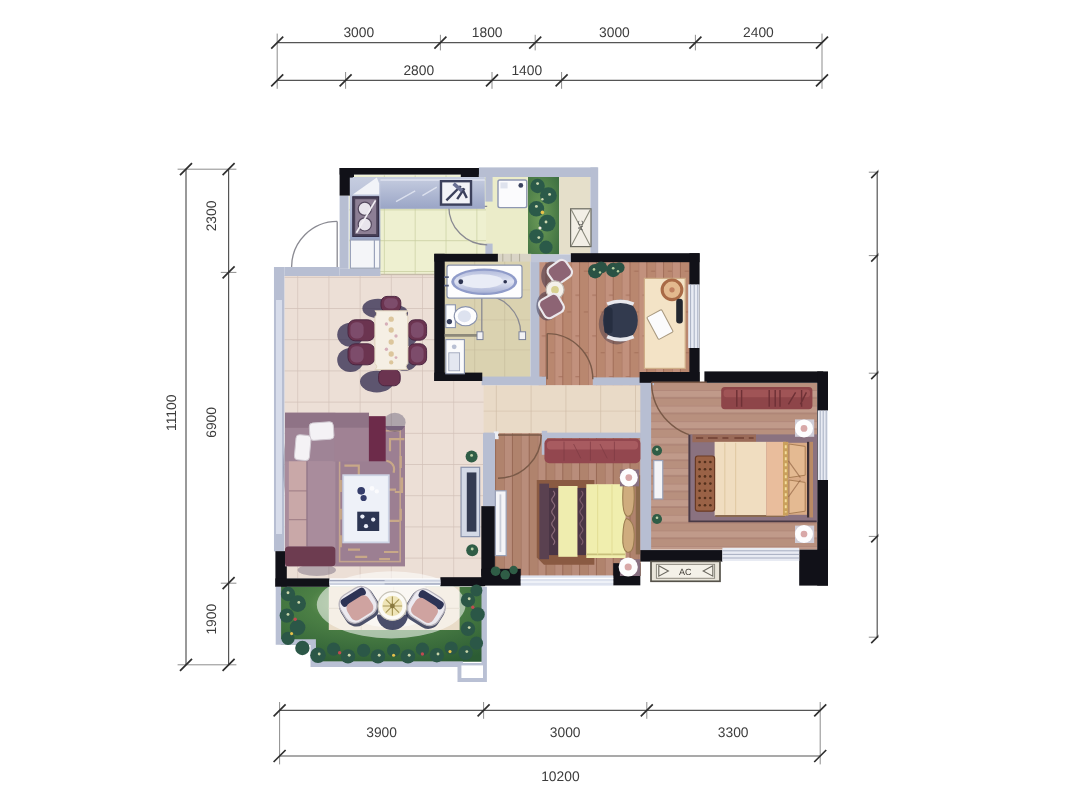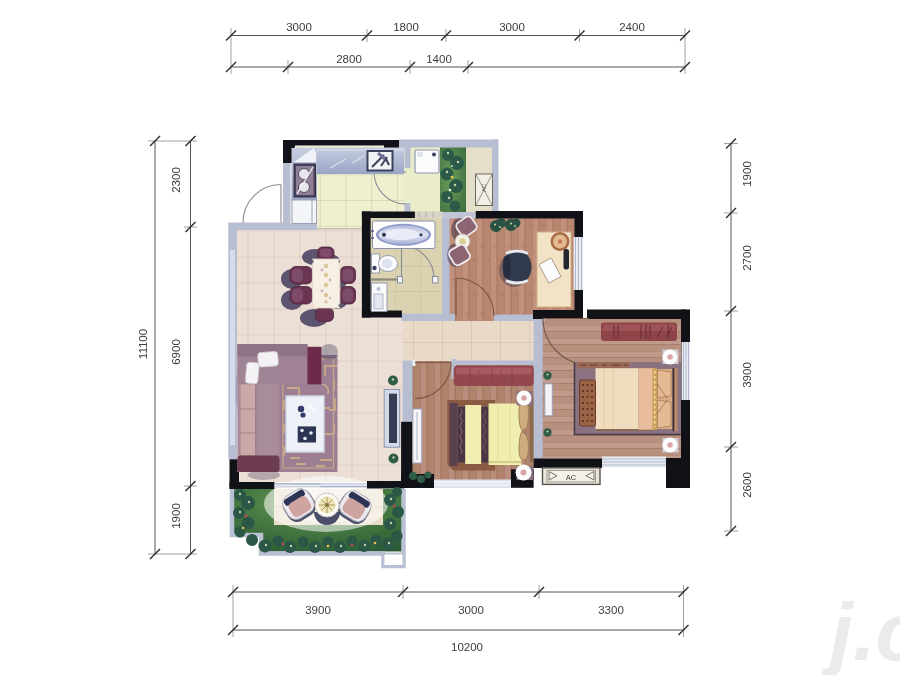--- a/index.html
+++ b/index.html
@@ -1,16 +1,16 @@
 <!DOCTYPE html>
 <html><head>
 <meta charset="utf-8">
 <style>
 html,body{margin:0;padding:0;background:#fff;}
-#wrap{width:900px;height:675px;position:relative;overflow:hidden;background:#fff;}
+#wrap{width:732px;height:675px;position:relative;overflow:hidden;background:#fff;}
 svg{display:block;}
 text{font-family:"Liberation Sans",sans-serif;}
 </style>
 </head>
 <body>
 <div id="wrap">
 <svg width="900" height="675" viewBox="0 0 900 675">
 <defs>
 <pattern id="tileLiv" width="26" height="26" patternUnits="userSpaceOnUse" patternTransform="translate(14.5 23.5)">
   <rect width="26" height="26" fill="#ecdfd6"></rect>

